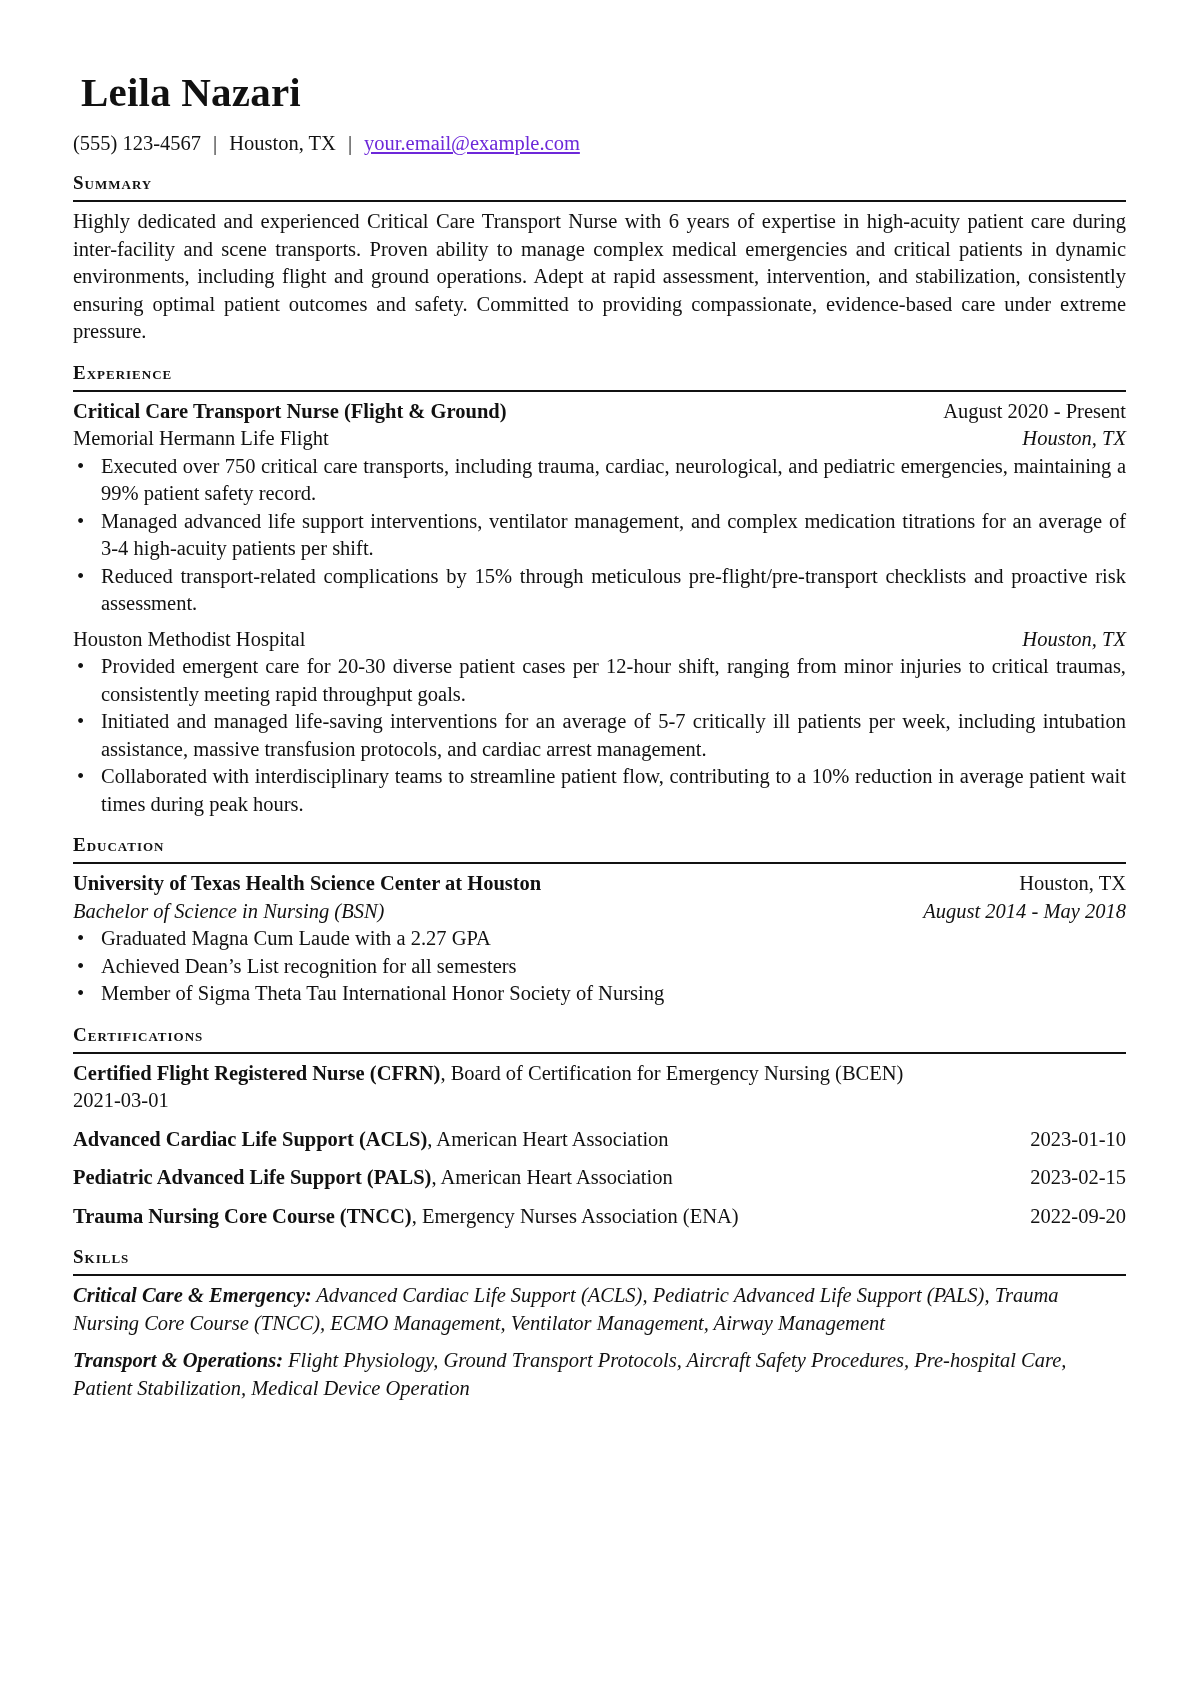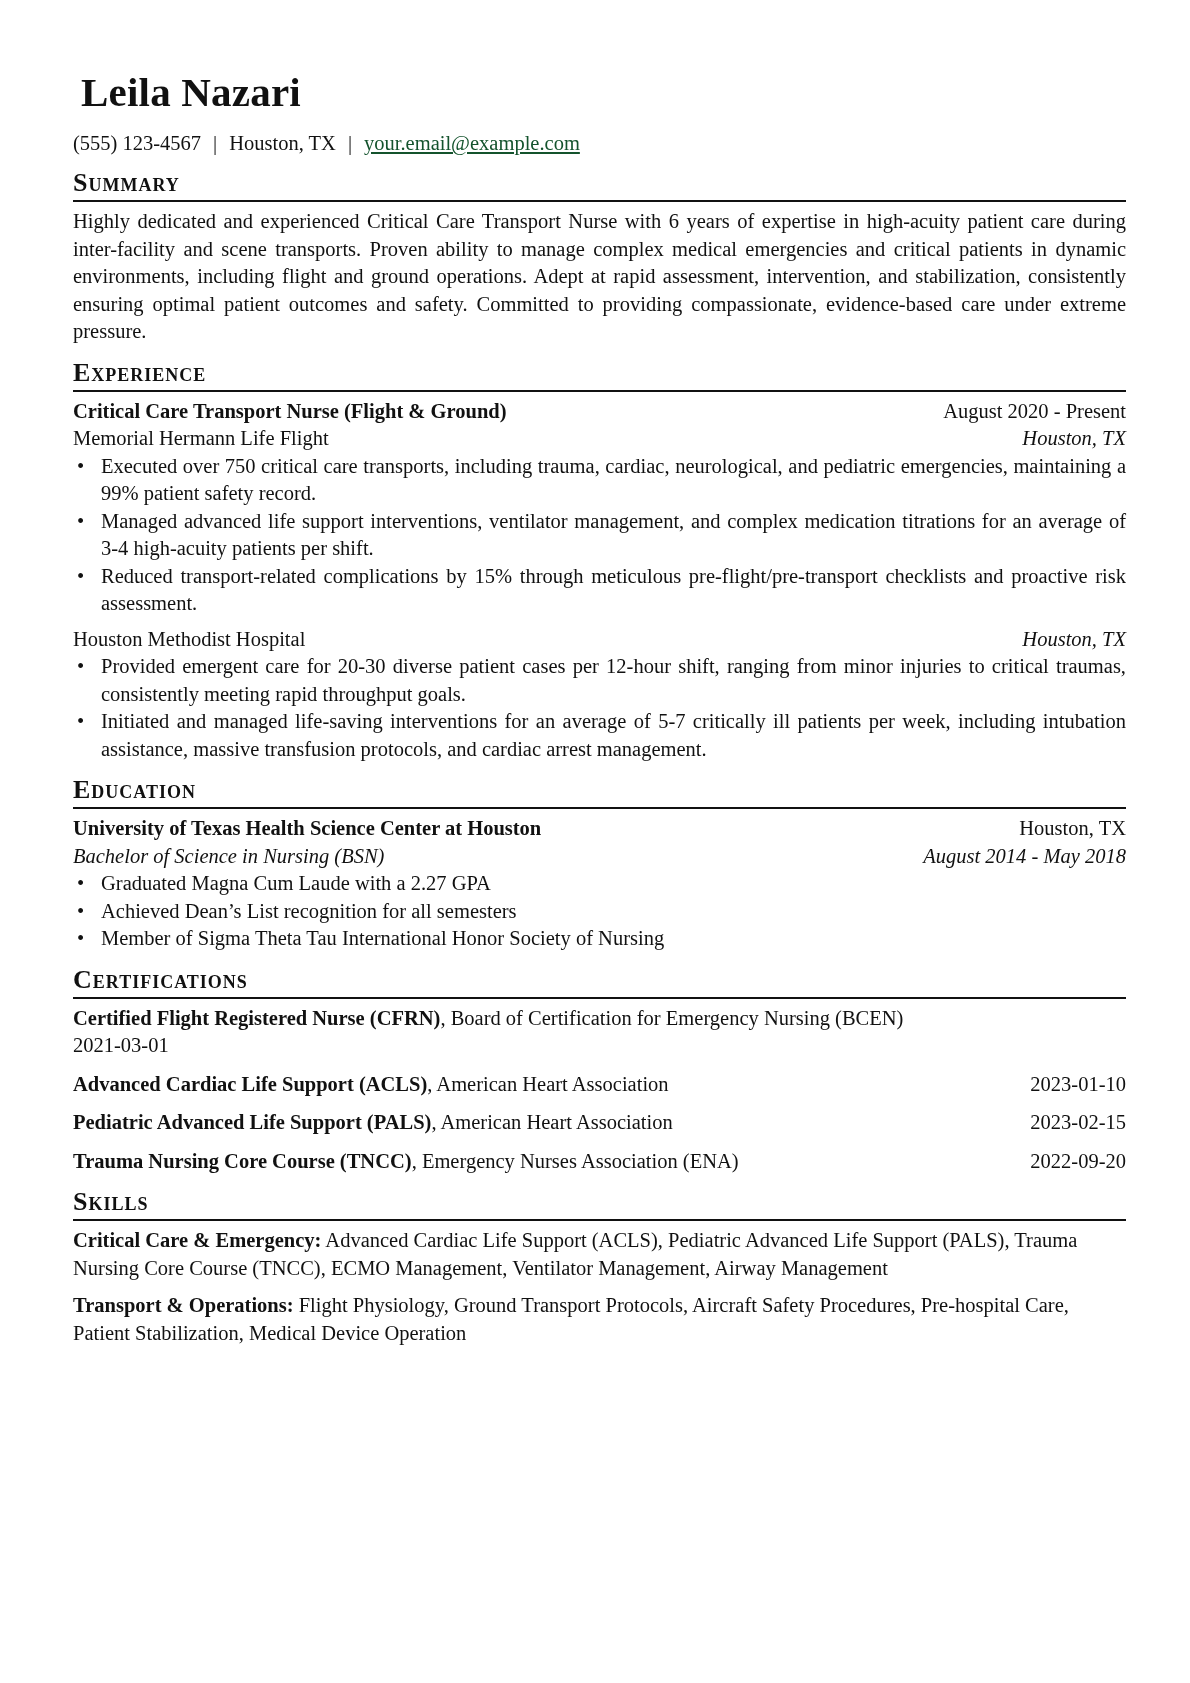--- a/index.html
+++ b/index.html
@@ -27,25 +27,25 @@
     }
     .contact {
       margin-top: 12px;
       font-size: 20.5px;
       line-height: 26px;
       display: flex;
       align-items: center;
       text-align: center;
     }
     .contact .sep { margin: 0 12px; }
-    .contact a { color: #14532d; text-decoration: underline; text-underline-offset: 2px; }
+    .contact a { color: #6d28d9; text-decoration: underline; text-underline-offset: 2px; }
     .section-title {
       font-variant: small-caps;
       font-weight: bold;
-      font-size: 26px;
+      font-size: 19px;
       letter-spacing: 1px;
       line-height: 30px;
       margin-top: 12px;
       padding-bottom: 2px;
       border-bottom: 2.5px solid #111111;
     }
     .section-body { padding-top: 6px; }
     .summary { text-align: justify; margin: 0; }
     .row { display: flex; justify-content: space-between; align-items: baseline; }
     .bold { font-weight: bold; }
@@ -59,21 +59,21 @@
       text-align: justify;
     }
     ul.bullets li::before {
       content: "\2022";
       position: absolute;
       left: 4px;
       top: 0;
     }
     .job { margin-bottom: 8px; }
     .cert { margin-bottom: 11px; }
-    .skill { margin-bottom: 10px; }
+    .skill { margin-bottom: 10px; font-style: italic; }
   </style>
 </head>
 <body>
 
 <div class="page">
 
   <h1 class="name">Leila Nazari</h1>
   <div class="contact">
     <span>(555) 123-4567</span>
     <span class="sep">|</span>
@@ -105,20 +105,21 @@
       </ul>
     </div>
     <div class="job">
       <div class="row">
         <span>Houston Methodist Hospital</span>
         <span class="italic">Houston, TX</span>
       </div>
       <ul class="bullets">
         <li>Provided emergent care for 20-30 diverse patient cases per 12-hour shift, ranging from minor injuries to critical traumas, consistently meeting rapid throughput goals.</li>
         <li>Initiated and managed life-saving interventions for an average of 5-7 critically ill patients per week, including intubation assistance, massive transfusion protocols, and cardiac arrest management.</li>
+        <li>Collaborated with interdisciplinary teams to streamline patient flow, contributing to a 10% reduction in average patient wait times during peak hours.</li>
       </ul>
     </div>
   </div>
 
   <div class="section-title">Education</div>
   <div class="section-body">
     <div class="row">
       <span class="bold">University of Texas Health Science Center at Houston</span>
       <span>Houston, TX</span>
     </div>

